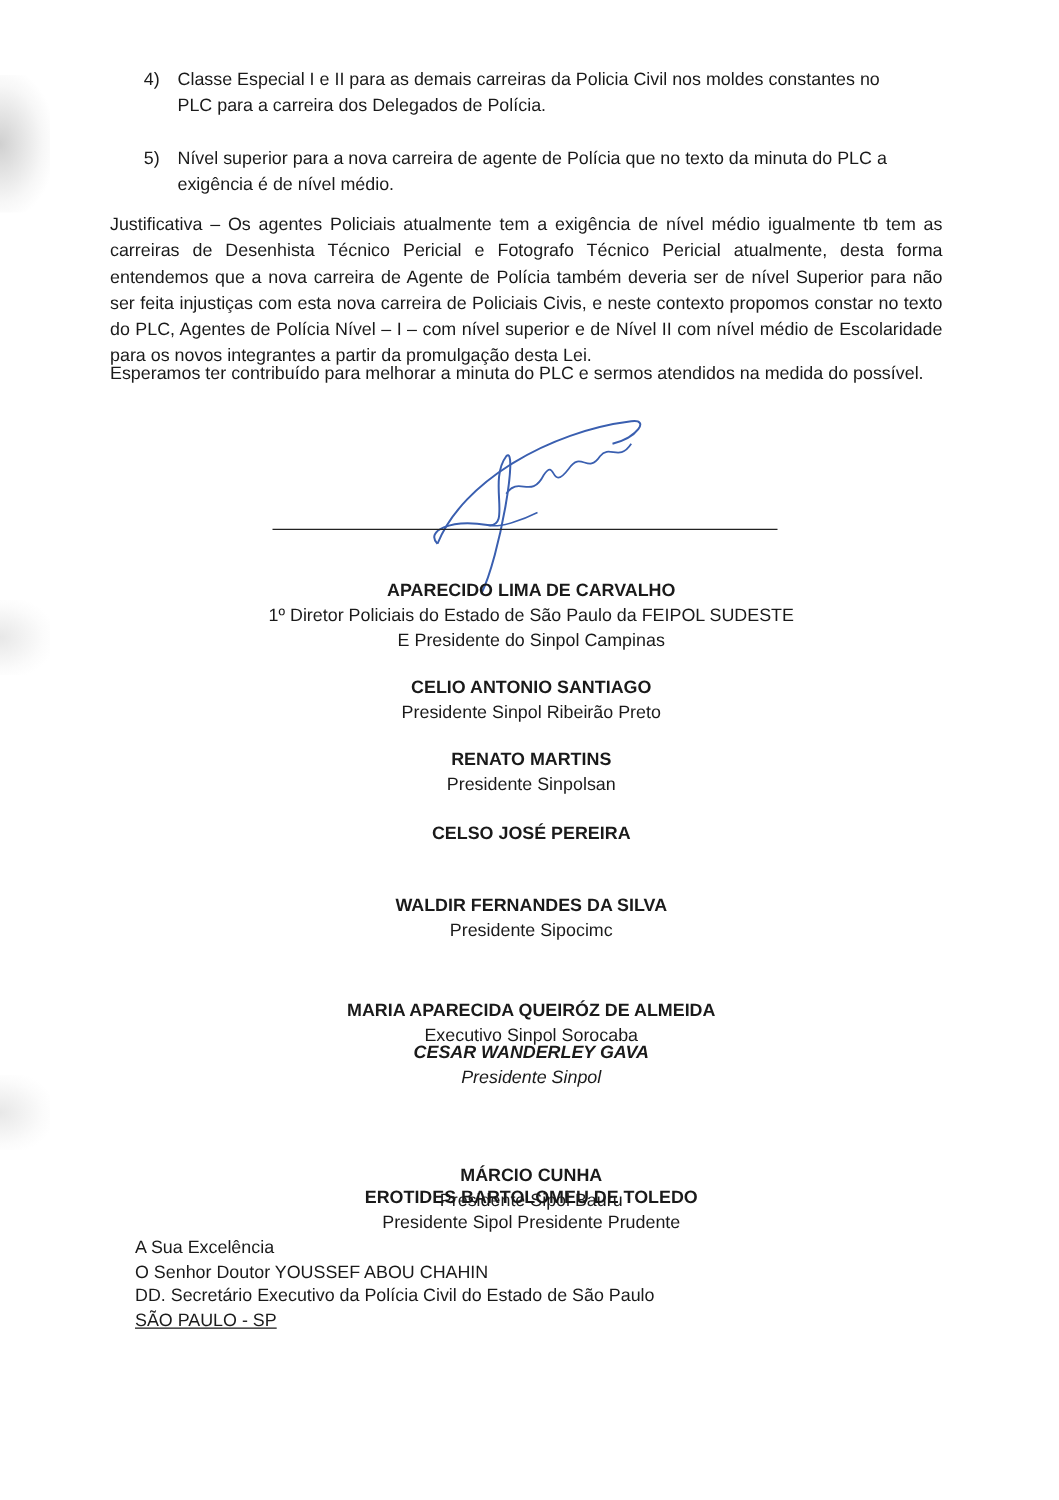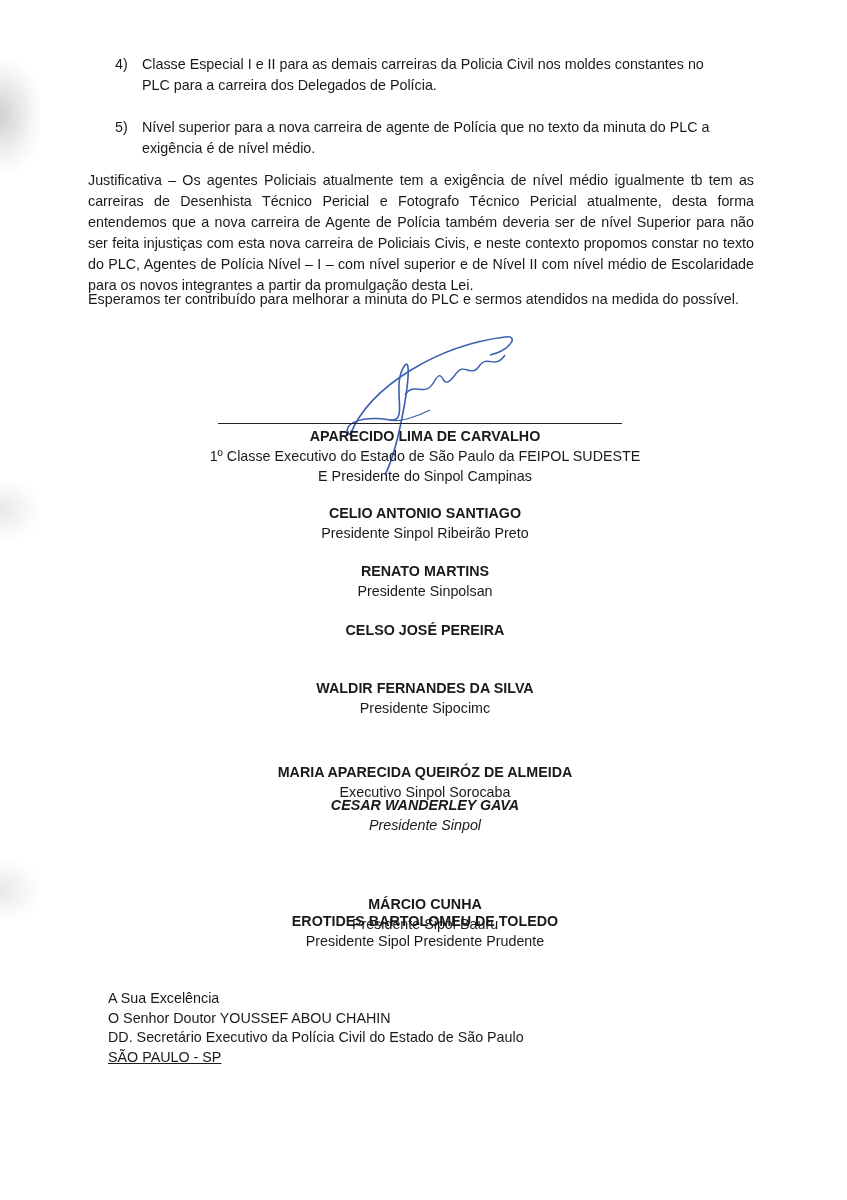--- a/index.html
+++ b/index.html
@@ -14,21 +14,21 @@
   }
   .list { position: absolute; left: 115px; top: 54px; width: 620px; font-size: 14.3px; line-height: 21px; }
   .list-item { position: relative; padding-left: 27px; margin-bottom: 21px; }
   .list-num { position: absolute; left: 0; top: 0; }
   .para {
     position: absolute; left: 88px; width: 666px; font-size: 14.3px; line-height: 21px; text-align: justify;
   }
   .para-last { text-align-last: left; }
   .sig-line { position: absolute; left: 218px; top: 423px; width: 404px; height: 1px; background: #222; }
   .signer {
-    position: absolute; left: 150px; width: 550px; text-align: center; font-size: 14.3px; line-height: 20px;
+    position: absolute; left: 150px; width: 550px; text-align: center; font-size: 14.3px; line-height: 20px; margin-top: 37px;
   }
   .signer-name { font-weight: bold; }
   .signature { position: absolute; left: 330px; top: 325px; width: 200px; height: 160px; }
   .address { position: absolute; left: 88px; top: 989px; font-size: 14.3px; line-height: 19.5px; margin-left: 20px; }
   .underline { text-decoration: underline; }
 </style>
 </head>
 <body>
 
 <div class="page">
@@ -55,21 +55,21 @@
     <path d="M20 110 C 40 60, 110 20, 175 12 C 190 10, 180 25, 160 30" fill="none" stroke="#3a5fb0" stroke-width="1.6"></path>
     <path d="M20 110 C 10 100, 30 90, 60 95 C 80 98, 60 60, 75 40 C 85 30, 70 120, 55 150" fill="none" stroke="#3a5fb0" stroke-width="1.6"></path>
     <path d="M75 70 C 85 55, 95 75, 105 55 C 115 40, 110 70, 125 50 C 135 35, 140 55, 150 40 C 158 30, 165 45, 175 30" fill="none" stroke="#3a5fb0" stroke-width="1.4"></path>
     <path d="M60 95 C 70 98, 90 90, 100 85" fill="none" stroke="#3a5fb0" stroke-width="1.2"></path>
   </svg>
 
   <div class="sig-line"></div>
 
   <div class="signer" style="top:426px;">
     <div class="signer-name">APARECIDO LIMA DE CARVALHO</div>
-    <div>1º Classe Executivo do Estado de São Paulo da FEIPOL SUDESTE</div>
+    <div>1º Diretor Policiais do Estado de São Paulo da FEIPOL SUDESTE</div>
     <div>E Presidente do Sinpol Campinas</div>
   </div>
   <div class="signer" style="top:503px;">
     <div class="signer-name">CELIO ANTONIO SANTIAGO</div>
     <div>Presidente Sinpol Ribeirão Preto</div>
   </div>
   <div class="signer" style="top:561px;">
     <div class="signer-name">RENATO MARTINS</div>
     <div>Presidente Sinpolsan</div>
   </div>

